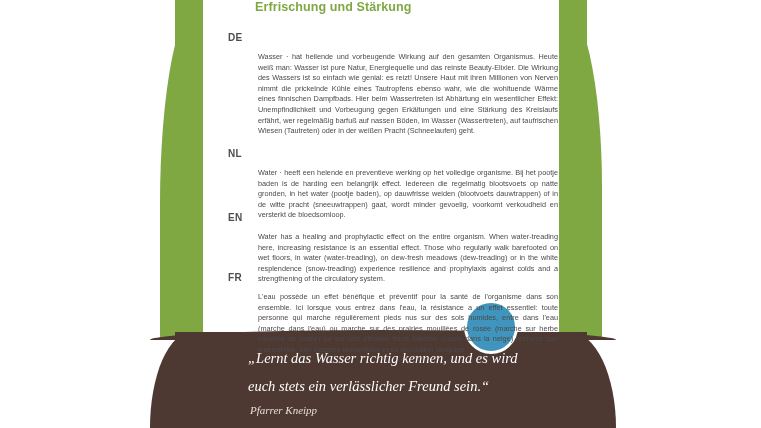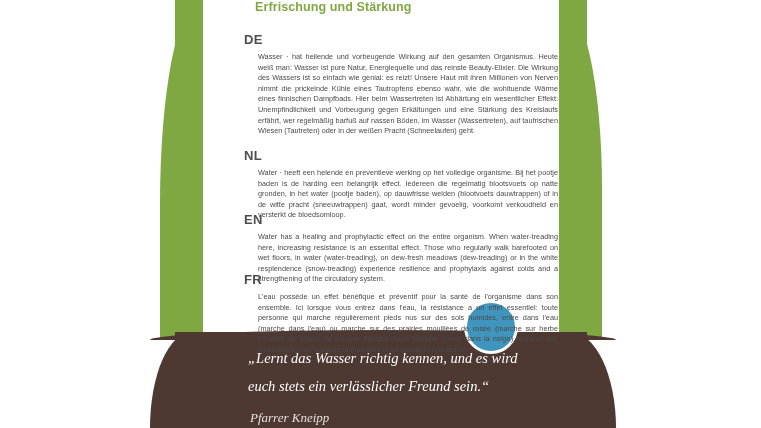--- a/index.html
+++ b/index.html
@@ -131,25 +131,24 @@
   .lang-block {
     position: absolute;
     left: 228px;
     width: 330px;
   }
   .lang-code {
     position: absolute;
     left: 0;
     top: 0;
     width: 24px;
-    font-size: 13px;
+    font-size: 10px;
     font-weight: bold;
     color: #4d4d4d;
     letter-spacing: 0.3px;
-    margin-left: 16px;
   }
   .lang-text {
     margin-left: 30px;
     font-size: 7.3px;
     line-height: 10.6px;
     color: #4a4a4a;
     text-align: justify;
     margin-top: 20px;
   }
   .lang-text.german {
@@ -172,23 +171,22 @@
     font-size: 14.5px;
     line-height: 28px;
     color: #ffffff;
   }
   .quote-author {
     position: absolute;
     left: 250px;
     top: 404px;
     font-family: "Liberation Serif", serif;
     font-style: italic;
-    font-size: 13px;
+    font-size: 11px;
     color: #e6ded9;
-    margin-top: 6px;
   }
 </style>
 </head>
 <body>
 
 <div id="page">
 
   <div class="panel-green-curve-left"></div>
   <div class="panel-green"></div>
   <div class="panel-green-curve-right"></div>

